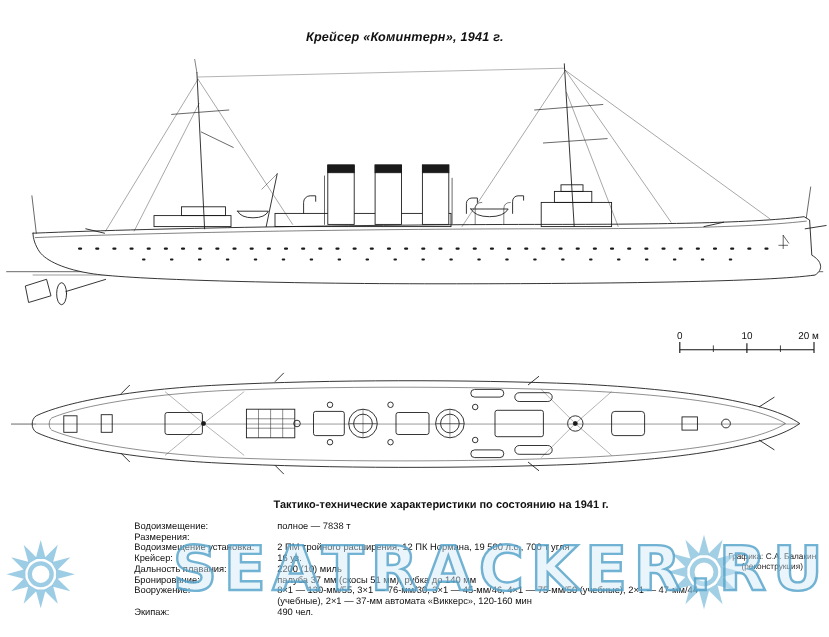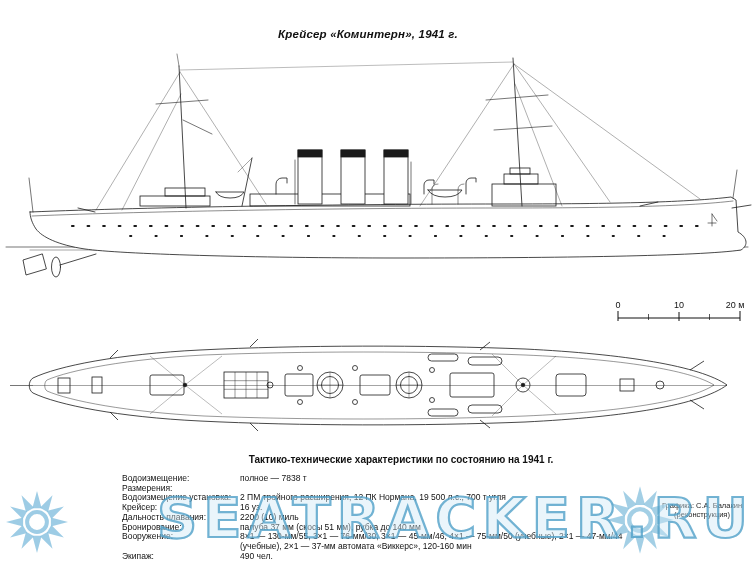--- a/index.html
+++ b/index.html
@@ -18,21 +18,21 @@
   .scale-bar{position:absolute;left:600px;top:298px;}
   .scale-bar text{font-family:"Liberation Sans",sans-serif;font-size:9px;fill:#111;}
   .specs-heading{
     position:absolute;top:454px;left:0;width:754px;text-align:center;
     font-size:10px;font-weight:bold;padding-left:24px;
   }
   .specs-table{
     position:absolute;top:474px;left:122px;width:540px;
     font-size:8.5px;line-height:9.7px;
   }
-  .spec-row{display:flex;}
+  .spec-row{display:flex;gap:12px;}
   .spec-label{flex:0 0 118px;}
   .spec-value{flex:1;}
   .credit{
     position:absolute;left:652px;top:502px;width:100px;text-align:center;
     font-size:7.5px;line-height:8.6px;color:#222;
   }
   .watermark-text{
     position:absolute;left:40px;top:486px;width:714px;text-align:right;
     font-family:"DejaVu Sans",sans-serif;font-weight:800;
     font-size:56px;letter-spacing:6px;line-height:64px;

